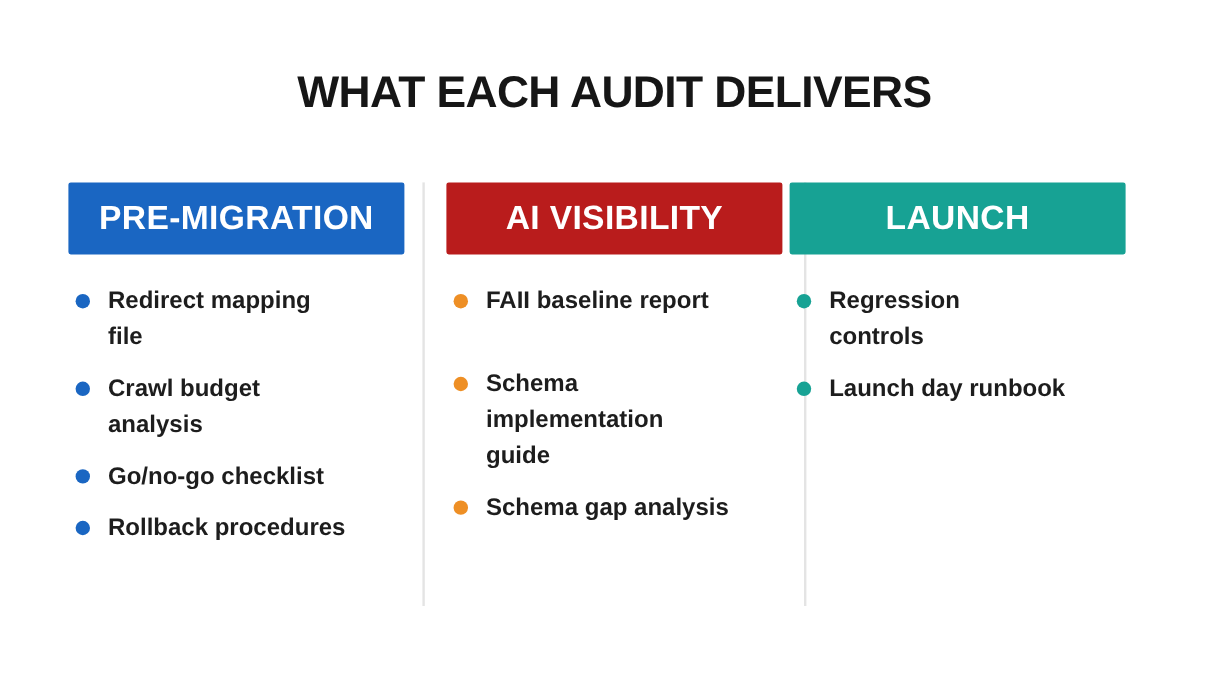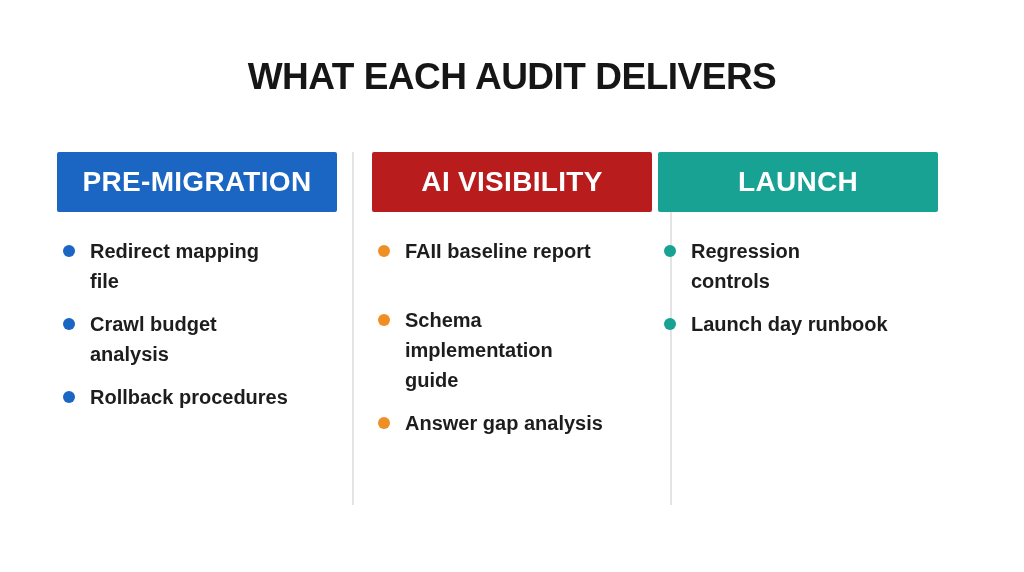--- a/index.html
+++ b/index.html
@@ -102,41 +102,45 @@
         <span class="item-text">Redirect mapping
 file</span>
       </li>
       <li class="item">
         <span class="dot"></span>
         <span class="item-text">Crawl budget
 analysis</span>
       </li>
       <li class="item">
         <span class="dot"></span>
+        <span class="item-text">Go/no-go checklist</span>
+      </li>
+      <li class="item">
+        <span class="dot"></span>
         <span class="item-text">Rollback procedures</span>
       </li>
     </ul>
   </div>
 
   <div class="column col-2">
     <div class="col-header">AI VISIBILITY</div>
     <ul class="items">
       <li class="item gap-lg">
         <span class="dot"></span>
         <span class="item-text">FAII baseline report</span>
       </li>
       <li class="item">
         <span class="dot"></span>
         <span class="item-text">Schema
 implementation
 guide</span>
       </li>
       <li class="item">
         <span class="dot"></span>
-        <span class="item-text">Answer gap analysis</span>
+        <span class="item-text">Schema gap analysis</span>
       </li>
     </ul>
   </div>
 
   <div class="column col-3">
     <div class="col-header">LAUNCH</div>
     <ul class="items">
       <li class="item">
         <span class="dot"></span>
         <span class="item-text">Regression

